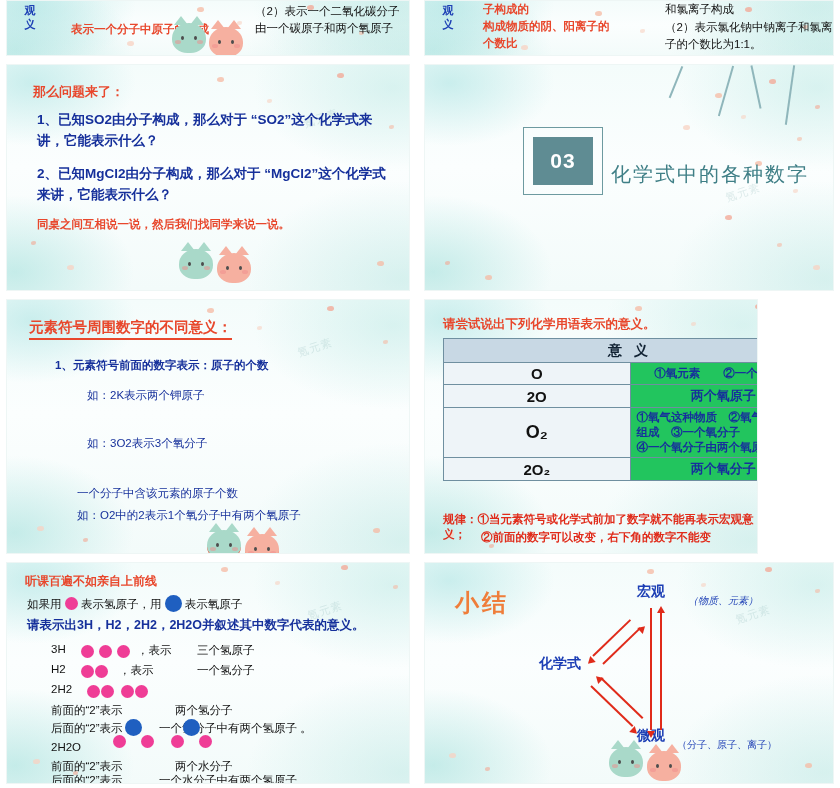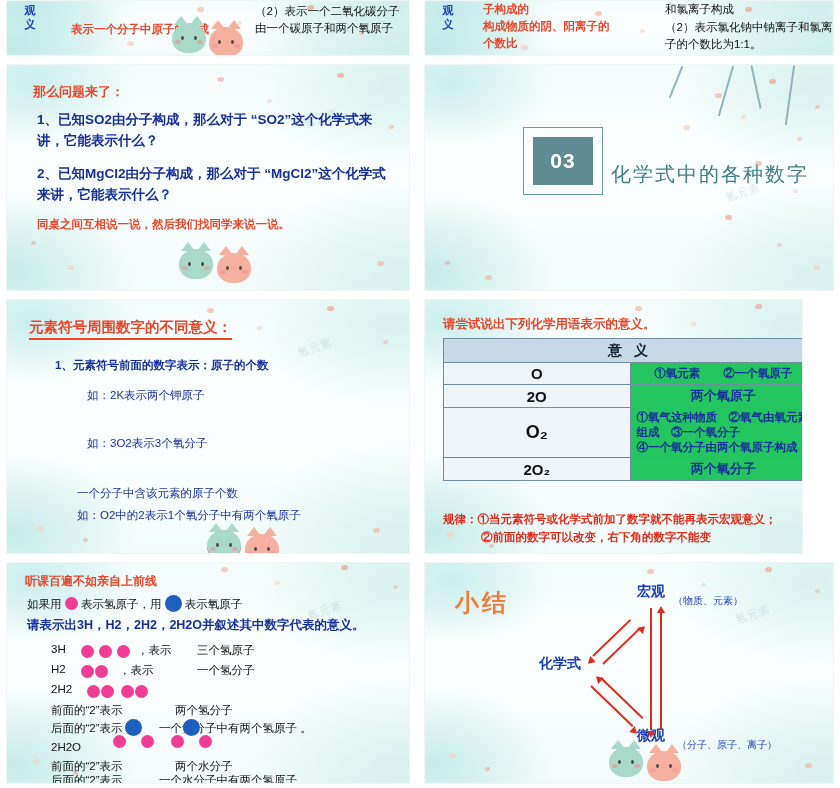--- a/index.html
+++ b/index.html
@@ -133,21 +133,21 @@
     border: 1.5px solid #6d9aa0;
   }
   #slide2R .sectitle {
     position: absolute; left: 186px; top: 96px;
     color: #3f7f86; font-size: 20px; letter-spacing: 2px;
   }
   .branch { position: absolute; background: #8fb6bb; }
 
   
   #slide3L { left: 6px; top: 299px; width: 404px; height: 255px; }
-  #slide3R { left: 424px; top: 299px; width: 379px; height: 255px; }
+  #slide3R { left: 424px; top: 299px; width: 334px; height: 255px; }
 
   #slide3L .head {
     position: absolute; left: 22px; top: 18px;
     color: #e8472c; font-size: 14.5px; font-weight: bold;
     border-bottom: 2px solid #e8472c; padding-bottom: 1px;
   }
   #slide3L .li { position: absolute; font-size: 11.5px; line-height: 18px; color: #16309b; font-weight: bold; }
   #slide3L .sub { position: absolute; font-size: 11.5px; line-height: 18px; color: #16309b; margin-top: 8px; }
 
   #slide3R .prompt {
@@ -488,21 +488,21 @@
       <div class="petal small pink" style="left:60px; top:204px;"></div>
       <div class="petal" style="left:380px; top:200px;"></div>
     </div>
     <div class="wm" style="left:310px; top:44px;">氪元素</div>
 
     <div class="xj">小结</div>
 
     <div class="node" style="left:212px; top:20px;">
       <span>宏观</span>
     </div>
-    <div class="node" style="left:248px; top:28px;">
+    <div class="node" style="left:263px; top:28px;font-style:italic;">
       <small>（物质、元素）</small>
     </div>
 
     <div class="node" style="left:114px; top:92px;">
       <span>化学式</span>
     </div>
 
     <div class="node" style="left:212px; top:164px;">
       <span>微观</span>
     </div>

